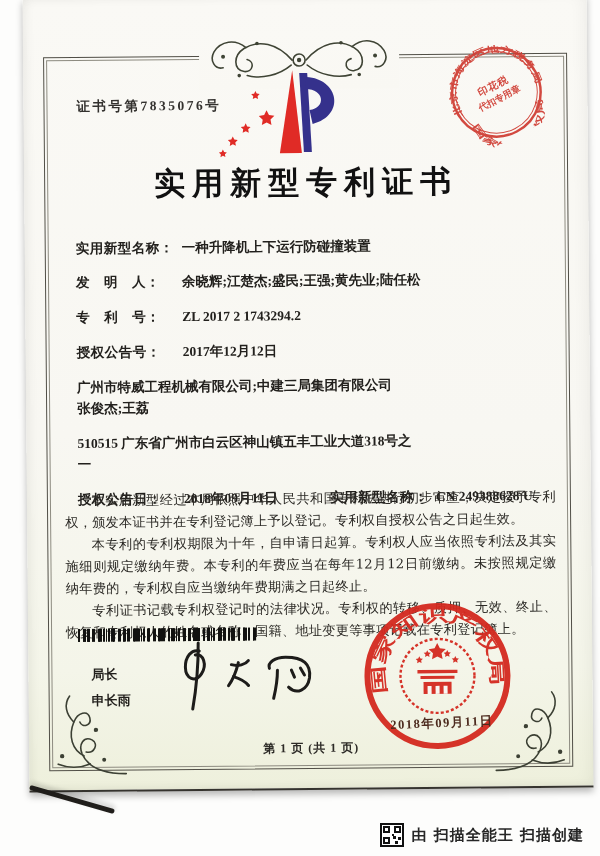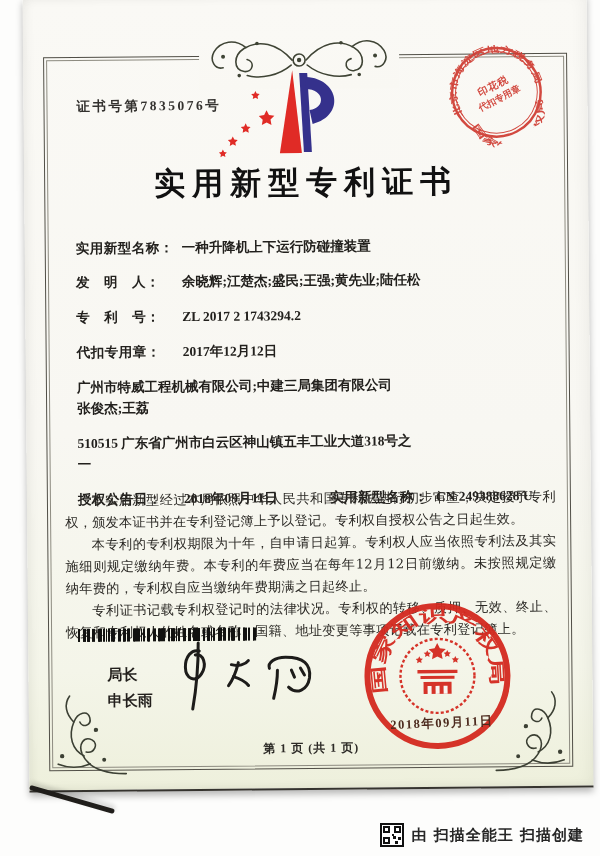--- a/index.html
+++ b/index.html
@@ -45,21 +45,21 @@
     font-family:"DejaVu Serif","Liberation Serif",serif;
   }
   .body-text p{margin:0;text-indent:2em;letter-spacing:.3px;}
   .barcode{
     position:absolute;left:29px;top:571px;width:178px;height:13px;
     background:
       repeating-linear-gradient(90deg,#121210 0 2px,transparent 2px 5px),
       repeating-linear-gradient(90deg,#121210 0 1px,transparent 1px 7px),
       repeating-linear-gradient(90deg,transparent 0 9px,#121210 9px 12px);
   }
-  .signer{position:absolute;left:58px;top:604px;font-size:15px;font-weight:700;line-height:26px;color:#221f1c;}
+  .signer{position:absolute;left:42px;top:604px;font-size:13px;font-weight:700;line-height:26px;color:#221f1c;}
   .signature{position:absolute;left:116px;top:580px;width:175px;height:92px;}
   .seal-wrap{position:absolute;left:312px;top:545px;width:152px;height:152px;opacity:.95;}
   .seal-date{
     position:absolute;left:306px;top:660px;width:172px;text-align:center;
     font-size:12.5px;font-weight:700;letter-spacing:1.5px;color:#4d2b1f;
     transform:rotate(-2deg);
   }
   .page-footer{
     position:absolute;left:0;bottom:11px;width:100%;text-align:center;
     font-size:12px;font-weight:600;letter-spacing:1px;color:#2c2a26;
@@ -141,21 +141,21 @@
       </div>
       <div class="frow">
         <span class="lbl">发　明　人：</span>
         <span class="val">余晓辉;江楚杰;盛民;王强;黄先业;陆任松</span>
       </div>
       <div class="frow">
         <span class="lbl">专　利　号：</span>
         <span class="val">ZL 2017 2 1743294.2</span>
       </div>
       <div class="frow">
-        <span class="lbl">代扣专用章：</span>
+        <span class="lbl">授权公告号：</span>
         <span class="val">2017年12月12日</span>
       </div>
       <div class="frow">
         <span class="val">
           <div>广州市特威工程机械有限公司;中建三局集团有限公司</div>
           <div class="l2">张俊杰;王荔</div>
         </span>
       </div>
       <div class="frow">
         <span class="val">

